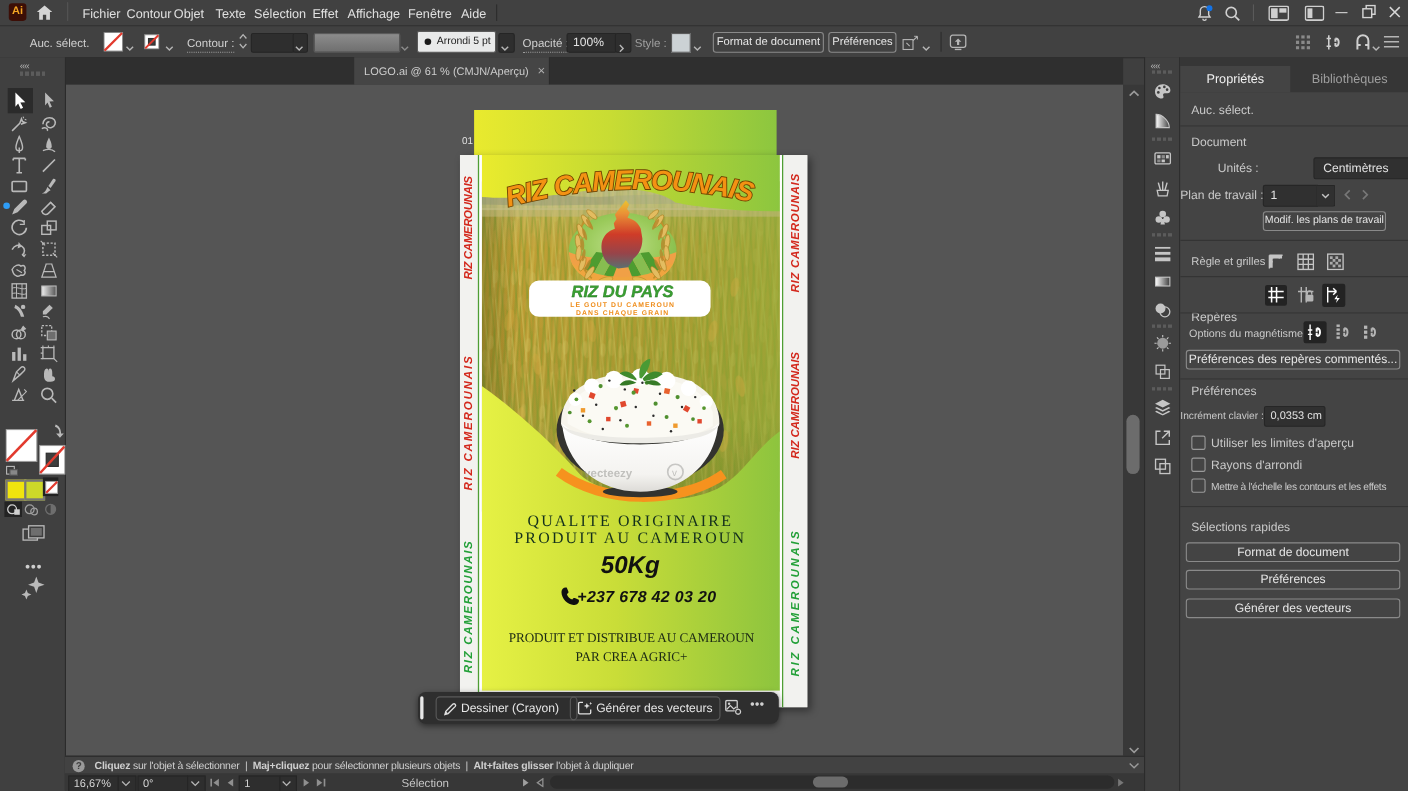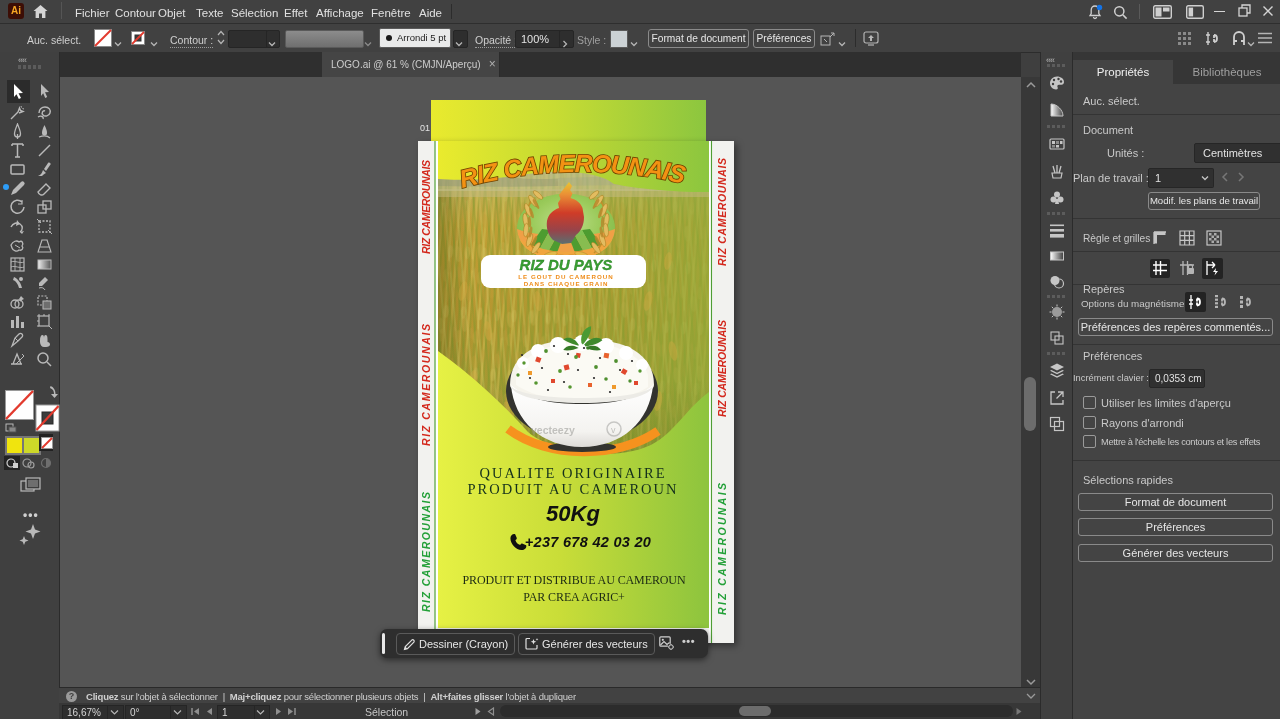--- a/index.html
+++ b/index.html
@@ -474,21 +474,21 @@
       <text transform="translate(308 276) rotate(-90)" fill="#d3281c" textLength="97">RIZ CAMEROUNAIS</text>
       <text transform="translate(308 474) rotate(-90)" fill="#23a038" textLength="132">RIZ CAMEROUNAIS</text>
     </g>
 
     <rect x="20" y="487" width="271" height="15" fill="#f4f4f2"></rect>
   </svg>
   </div>
 
   <div class="abs" style="left:321px;top:552px;width:328px;height:29px;background:#2e2e2e;border-radius:7px;box-shadow:0 2px 6px rgba(0,0,0,0.5);">
     <div class="abs" style="left:2px;top:4px;width:3px;height:21px;background:#e8e8e8;border-radius:2px;"></div>
-    <div class="abs" style="left:16px;top:4px;width:117px;height:20px;border:1px solid #5a5a5a;border-radius:4px;">
+    <div class="abs" style="left:16px;top:4px;width:117px;height:20px;border:1px solid #5a5a5a;border-radius:4px;padding-left:10px;">
       <svg class="abs" style="left:6px;top:4px" width="13" height="13" viewBox="0 0 13 13">
           <path d="M1.5 11.5 L2.3 8.6 L8.8 2.1 a1.5 1.5 0 0 1 2.1 2.1 L4.4 10.7 Z" fill="none" stroke="#e0e0e0" stroke-width="1.2"></path>
           <path d="M1.5 11.5 L2.3 8.6 L4.4 10.7 Z" fill="#e0e0e0"></path>
         </svg>
       <span class="abs" style="left:22px;top:3.5px;font-size:11px;color:#e6e6e6;white-space:nowrap;">Dessiner (Crayon)</span>
     </div>
     <div class="abs" style="left:138px;top:4px;width:135px;height:20px;border:1px solid #5a5a5a;border-radius:4px;">
       <svg class="abs" style="left:6px;top:3px" width="14" height="14" viewBox="0 0 14 14">
           <path d="M5 1.5 H2 a1 1 0 0 0 -1 1 V11 a1 1 0 0 0 1 1 H11 a1 1 0 0 0 1 -1 V8" fill="none" stroke="#e0e0e0" stroke-width="1.2"></path>
           <path d="M8.5 2 l0.8 2 l2 0.8 l-2 0.8 l-0.8 2 l-0.8 -2 l-2 -0.8 l2 -0.8 Z" fill="#e0e0e0"></path>

